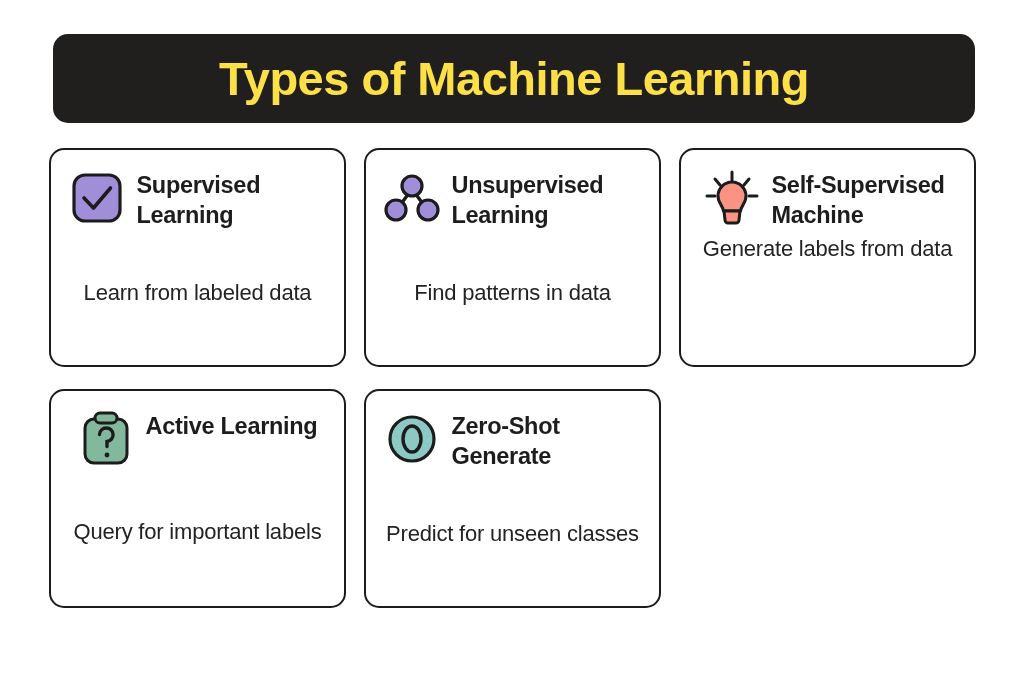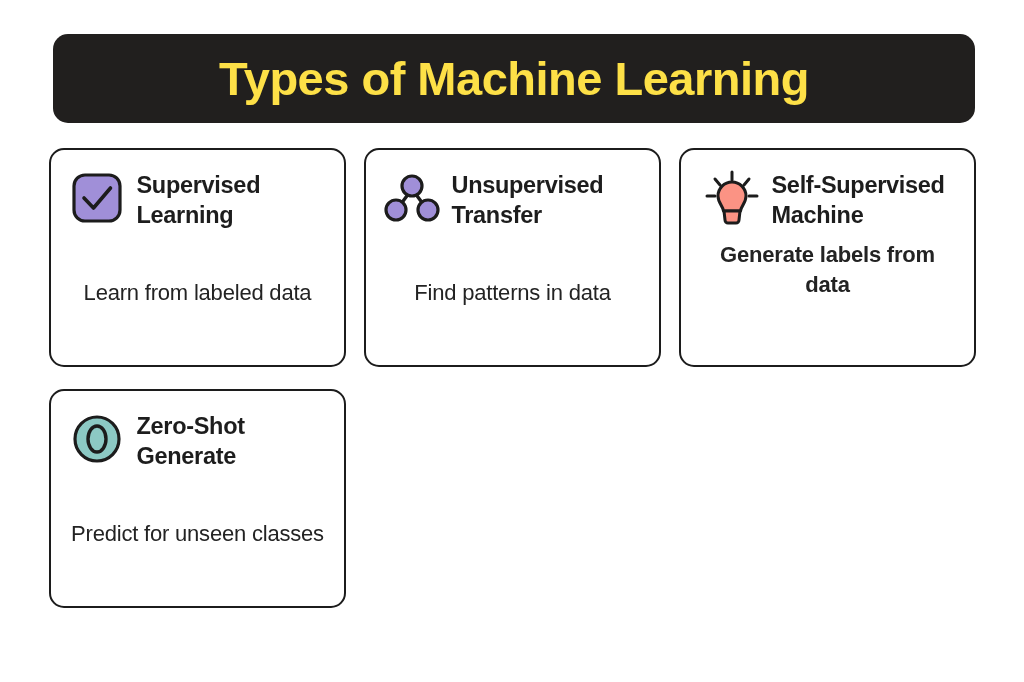--- a/index.html
+++ b/index.html
@@ -103,22 +103,21 @@
     letter-spacing: -0.2px;
     text-align: center;
     width: 100%;
     margin-top: auto;
     margin-bottom: auto;
     padding: 0 6px;
     box-sizing: border-box;
   }
   
   .card.tall-title .card-desc {
-    margin-top: 10px;
-    font-weight: bold;
+    margin-top: 4px;
   }
   .card.tall-title .card-title {
     max-width: 180px;
   }
   svg { display: block; overflow: visible; }
 </style>
 </head>
 <body>
 
 <div class="page">
@@ -146,21 +145,21 @@
       <div class="card-head">
         <div class="icon-wrap">
           <svg width="54" height="52" viewBox="0 0 54 52">
             <line x1="27" y1="17" x2="13" y2="36" stroke="#1c1c1c" stroke-width="3.4" stroke-linecap="round"></line>
             <line x1="27" y1="17" x2="41" y2="36" stroke="#1c1c1c" stroke-width="3.4" stroke-linecap="round"></line>
             <circle cx="27" cy="14" r="10" fill="#a08fd8" stroke="#1c1c1c" stroke-width="3.2"></circle>
             <circle cx="11" cy="38" r="10" fill="#a08fd8" stroke="#1c1c1c" stroke-width="3.2"></circle>
             <circle cx="43" cy="38" r="10" fill="#a08fd8" stroke="#1c1c1c" stroke-width="3.2"></circle>
           </svg>
         </div>
-        <div class="card-title">Unsupervised Transfer</div>
+        <div class="card-title">Unsupervised Learning</div>
       </div>
       <div class="card-desc">Find patterns in data</div>
     </div>
 
 
     <div class="card tall-title">
       <div class="card-head">
         <div class="icon-wrap">
           <svg width="56" height="58" viewBox="0 0 56 58">
 
@@ -178,20 +177,36 @@
                      a14 14 0 0 1 14 -14 Z" fill="#fb9384" stroke="#1c1c1c" stroke-width="3" stroke-linejoin="round"></path>
 
             <path d="M20 42 l16 0 l-1 9 a3 3 0 0 1 -3 3 l-8 0 a3 3 0 0 1 -3 -3 Z" fill="#fb9384" stroke="#1c1c1c" stroke-width="3" stroke-linejoin="round"></path>
           </svg>
         </div>
         <div class="card-title">Self-Supervised Machine</div>
       </div>
       <div class="card-desc">Generate labels from data</div>
     </div>
 
+    <div class="card">
+      <div class="card-head">
+        <div class="icon-wrap">
+          <svg width="52" height="56" viewBox="0 0 52 56">
+            <rect x="5" y="8" width="42" height="44" rx="9" ry="9" fill="#82b89b" stroke="#1c1c1c" stroke-width="3"></rect>
+            <rect x="15" y="2" width="22" height="10" rx="5" ry="5" fill="#82b89b" stroke="#1c1c1c" stroke-width="3"></rect>
+            <path d="M19.5 23.5
+                     a6.8 6.8 0 1 1 7.5 7
+                     l0 5" fill="none" stroke="#1c1c1c" stroke-width="3.4" stroke-linecap="round"></path>
+            <circle cx="27" cy="44" r="2.4" fill="#1c1c1c"></circle>
+          </svg>
+        </div>
+        <div class="card-title">Active Learning</div>
+      </div>
+      <div class="card-desc">Query for important labels</div>
+    </div>
 
     <div class="card">
       <div class="card-head">
         <div class="icon-wrap">
           <svg width="52" height="52" viewBox="0 0 52 52">
             <circle cx="26" cy="26" r="22" fill="#8cc9c4" stroke="#1c1c1c" stroke-width="3.2"></circle>
             <ellipse cx="26" cy="26" rx="9" ry="13" fill="none" stroke="#1c1c1c" stroke-width="3.4"></ellipse>
           </svg>
         </div>
         <div class="card-title">Zero-Shot Generate</div>

